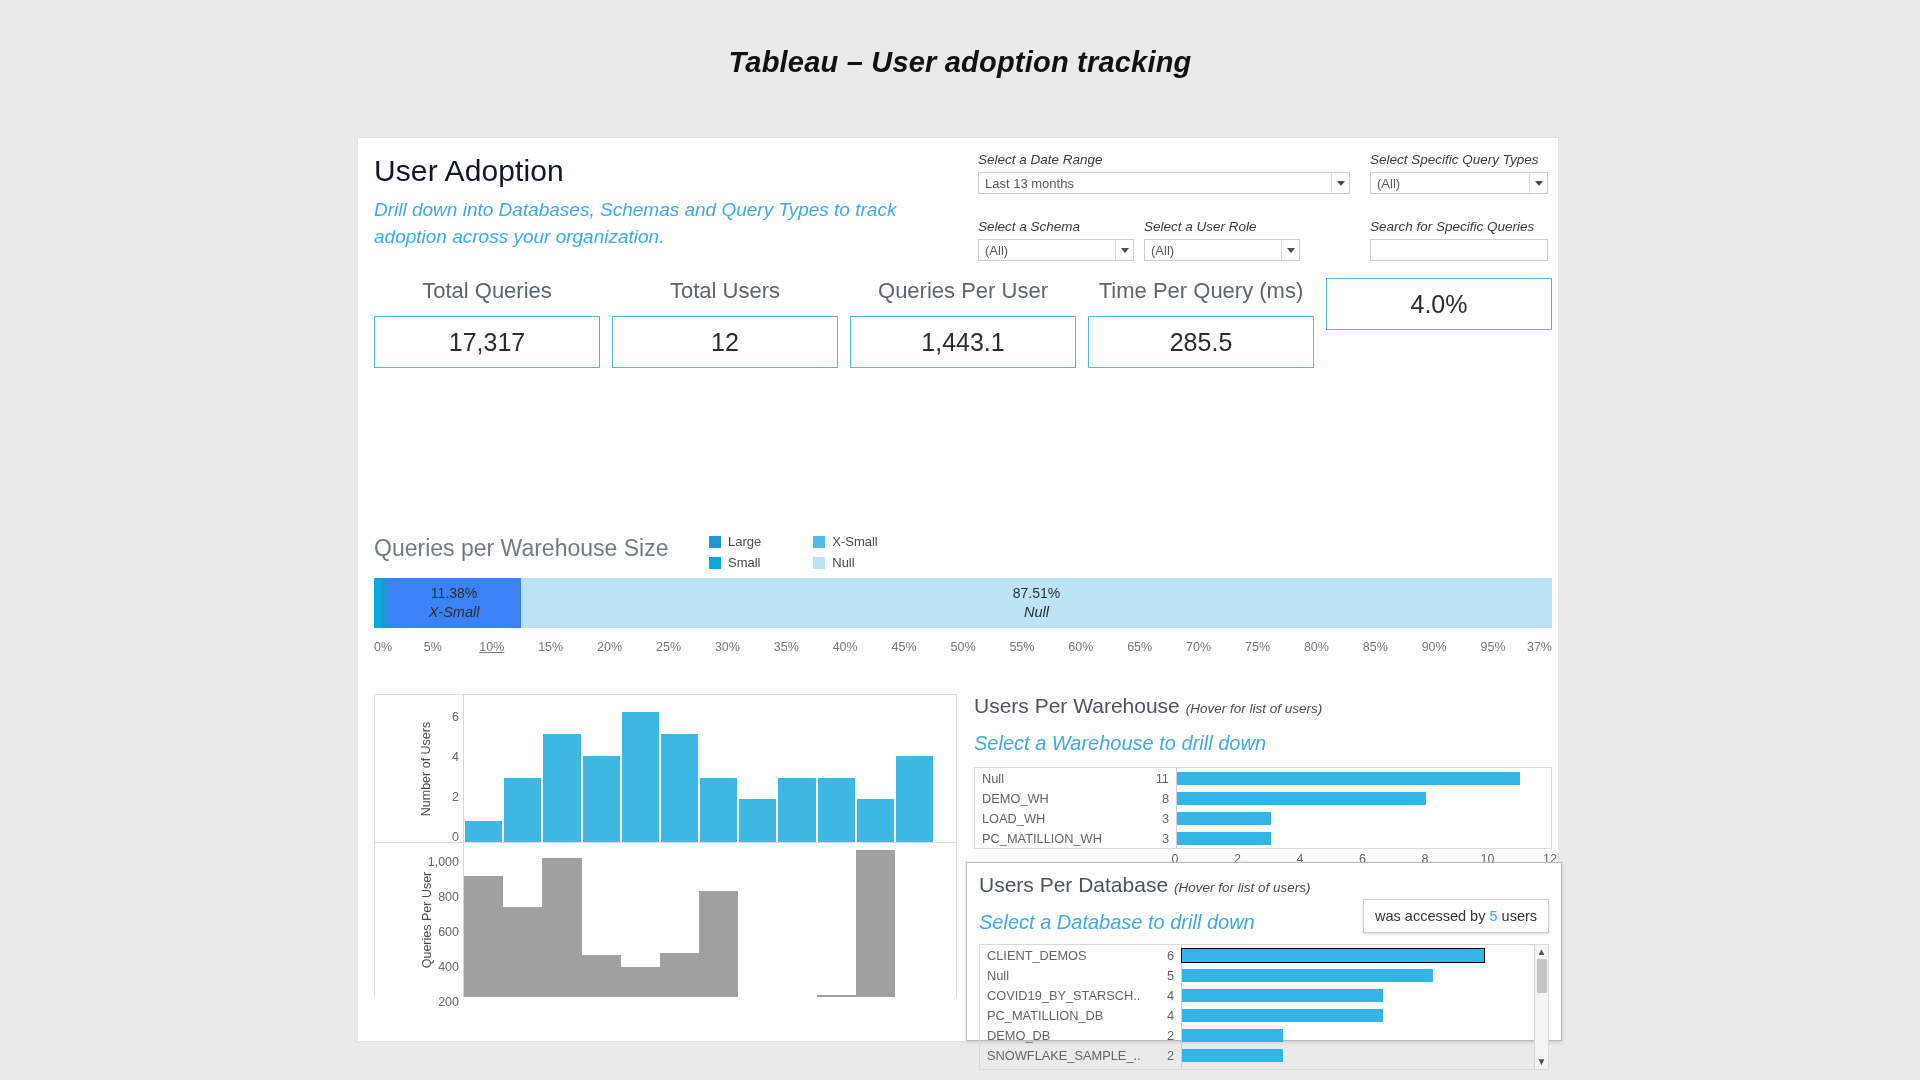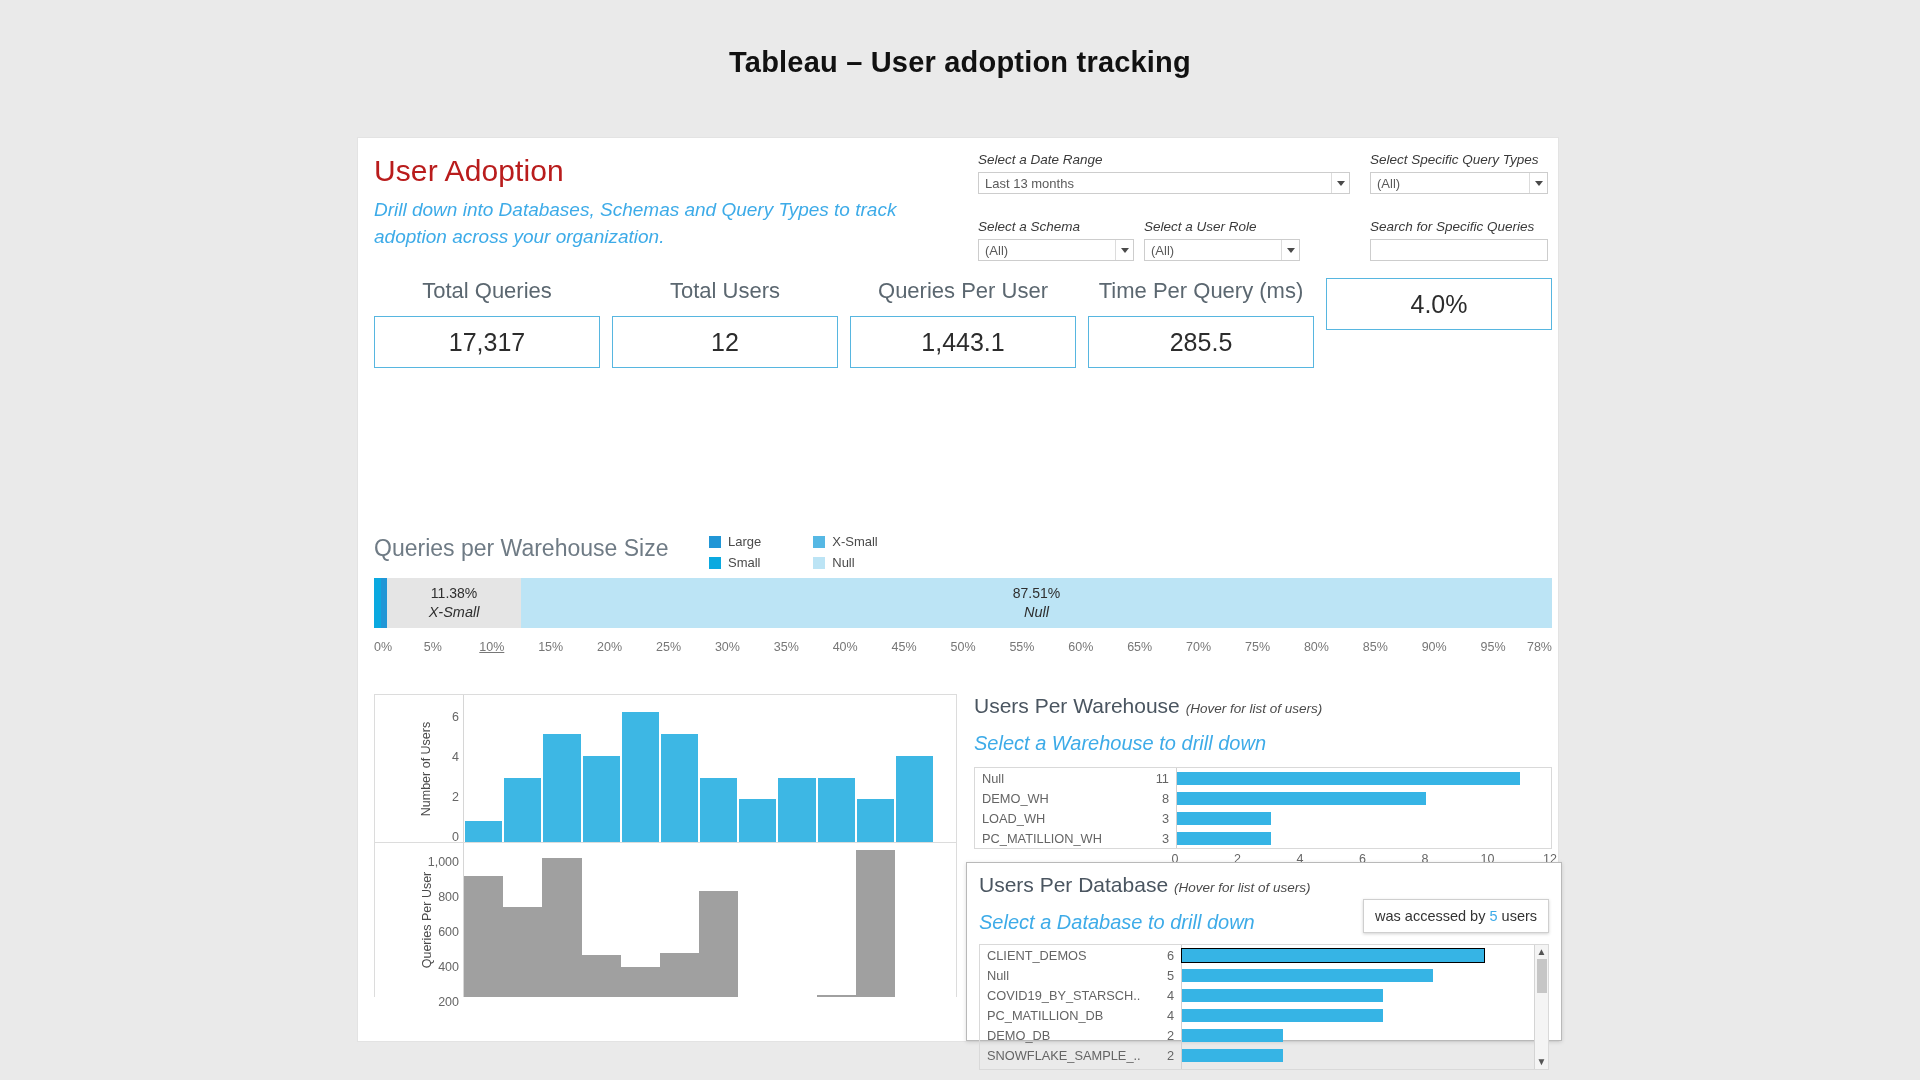--- a/index.html
+++ b/index.html
@@ -11,36 +11,37 @@
   }
 
   
   .page-title {
     text-align: center;
     font-size: 29px;
     font-weight: bold;
     color: #111;
     padding-top: 46px;
     letter-spacing: .2px;
+    font-style: italic;
   }
 
   
   .dashboard {
     position: absolute;
     left: 358px; top: 138px;
     width: 1200px; height: 903px;
     background: #ffffff;
     box-shadow: 0 0 0 1px #e3e3e3;
   }
 
   
   .hdr { position: relative; height: 140px; }
   .hdr-title {
     position: absolute; left: 16px; top: 16px;
-    font-size: 30px; color: #b91c1c; font-weight: 400;
+    font-size: 30px; color: #0f172a; font-weight: 400;
     letter-spacing: .1px;
     text-align: center;
   }
   .hdr-sub {
     position: absolute; left: 16px; top: 59px;
     width: 600px;
     font-size: 19px; color: #3dabe8; font-style: italic;
     line-height: 1.42;
   }
 
@@ -311,21 +312,21 @@
           <span class="legend-tx">Null</span>
         </div>
       </div>
     </div>
   </div>
 
   <div class="stack-wrap">
     <div class="stack-bar">
       <div class="stack-seg" style="width:0.62%;background:#0aa9e0"></div>
       <div class="stack-seg" style="width:0.49%;background:#2196d6"></div>
-      <div class="stack-seg" style="width:11.38%;background:#e5e5e5">
+      <div class="stack-seg" style="width:11.38%;background:#3b82f6">
         <span class="stack-pct">11.38%</span>
         <span class="stack-nm">X-Small</span>
       </div>
       <div class="stack-seg" style="width:87.51%;background:#bce4f5">
         <span class="stack-pct">87.51%</span>
         <span class="stack-nm">Null</span>
       </div>
     </div>
     <div class="pct-axis" id="pct-axis">
         <span class="pct-tick" style="left: 0px; transform: none;">0%</span>
@@ -341,21 +342,21 @@
         <span class="pct-tick" style="left: 50%;">50%</span>
         <span class="pct-tick" style="left: 55%;">55%</span>
         <span class="pct-tick" style="left: 60%;">60%</span>
         <span class="pct-tick" style="left: 65%;">65%</span>
         <span class="pct-tick" style="left: 70%;">70%</span>
         <span class="pct-tick" style="left: 75%;">75%</span>
         <span class="pct-tick" style="left: 80%;">80%</span>
         <span class="pct-tick" style="left: 85%;">85%</span>
         <span class="pct-tick" style="left: 90%;">90%</span>
         <span class="pct-tick" style="left: 95%;">95%</span>
-        <span class="pct-tick" style="left: 100%; transform: translateX(-100%);">78%</span>
+        <span class="pct-tick" style="left: 100%; transform: translateX(-100%);">37%</span>
       </div>
   </div>
 
   <div class="lower">
 
     <div class="usage">
 
       <div class="chart-box chart-top">
         <div class="ax-zone">
           <span class="ax-title">Number of Users</span>

